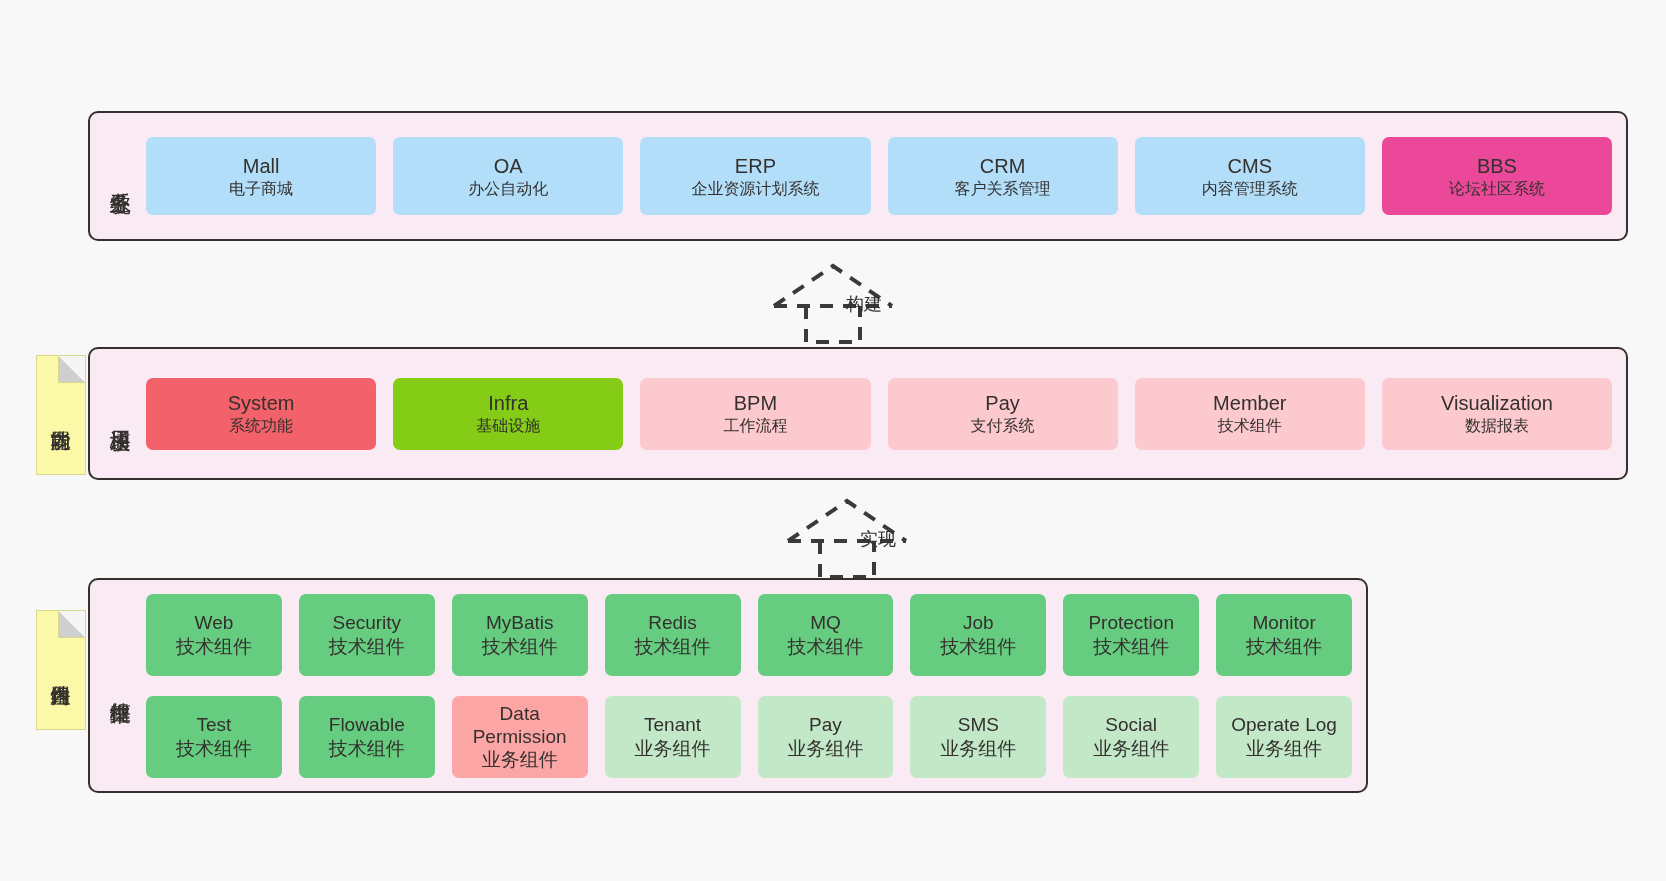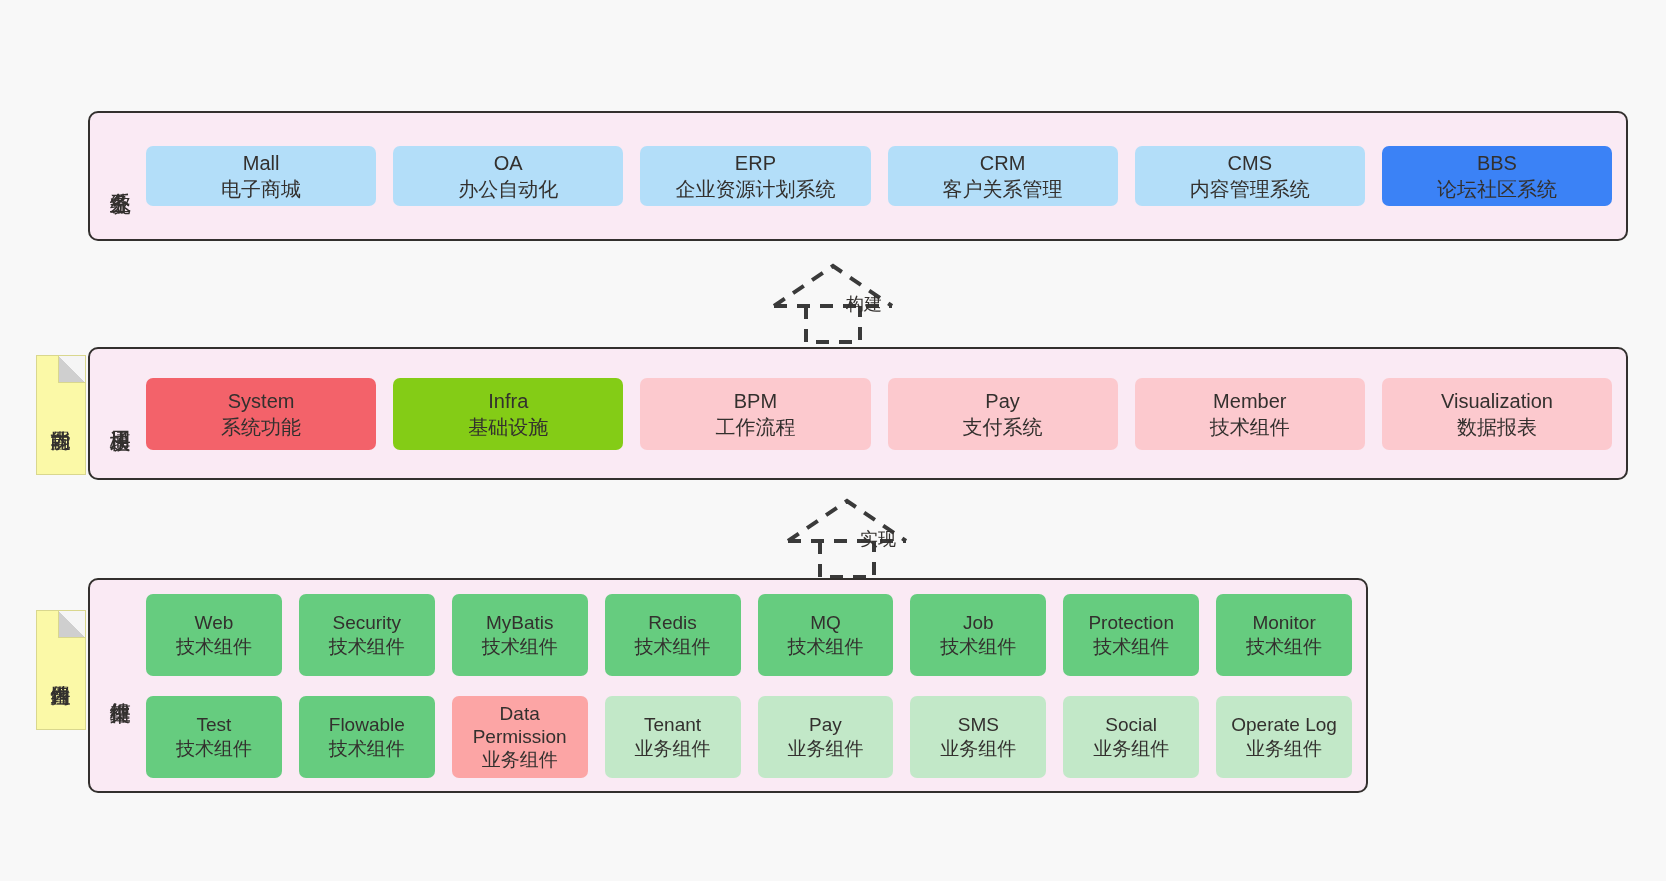--- a/index.html
+++ b/index.html
@@ -79,30 +79,30 @@
     text-align: center;
     color: #33302e;
     box-sizing: border-box;
     padding: 4px 6px;
   }
   .card .t1 {
     font-size: 20px;
     line-height: 1.30;
   }
   .card .t2 {
-    font-size: 20px;
+    font-size: 16px;
     line-height: 1.30;
   }
   .card.small .t1,
   .card.small .t2 {
     font-size: 19px;
     line-height: 1.22;
   }
 
-  .h-biz   { height: 60px; }
+  .h-biz   { height: 78px; }
   .h-mod   { height: 72px; }
   .h-comp  { height: 82px; }
 
   
   .note {
     position: absolute;
     background: #fbf9a7;
     border: 1px solid #d9d78e;
     box-sizing: border-box;
     display: flex;
@@ -163,21 +163,21 @@
           <div class="t2">企业资源计划系统</div>
         </div>
         <div class="card h-biz" style="background:#b3def9">
           <div class="t1">CRM</div>
           <div class="t2">客户关系管理</div>
         </div>
         <div class="card h-biz" style="background:#b3def9">
           <div class="t1">CMS</div>
           <div class="t2">内容管理系统</div>
         </div>
-        <div class="card h-biz" style="background:#3b82f6">
+        <div class="card h-biz" style="background:#ec4899">
           <div class="t1">BBS</div>
           <div class="t2">论坛社区系统</div>
         </div>
       </div>
     </div>
   </div>
 
   <div class="connector" style="left:758px; top:258px; width:150px; height:86px;">
     <svg width="150" height="86" viewBox="0 0 150 86">
       <path d="M16 48 L75 8 L134 48" fill="none" stroke="#3a3a3a" stroke-width="4" stroke-dasharray="13,10" stroke-linecap="butt"></path>

